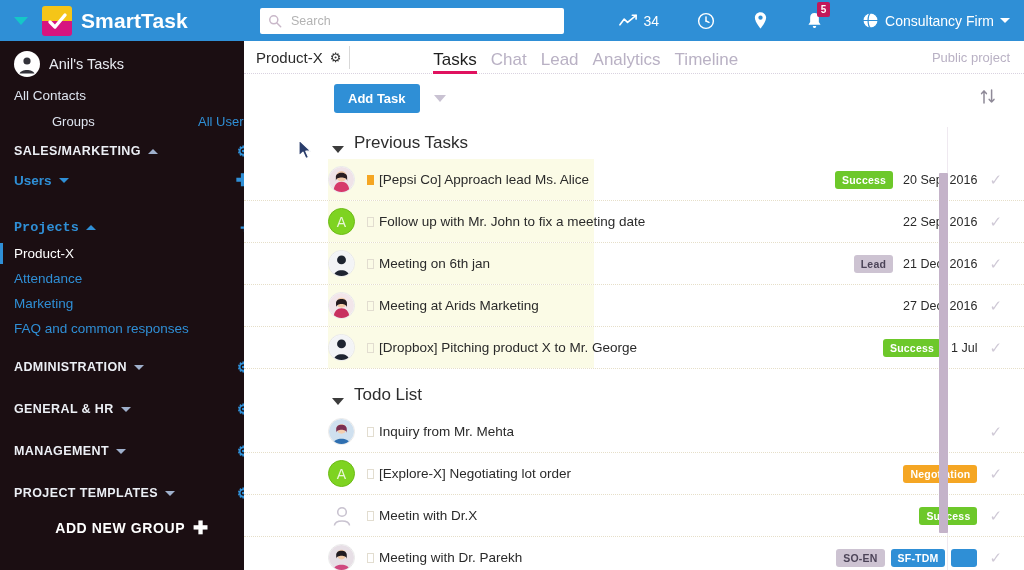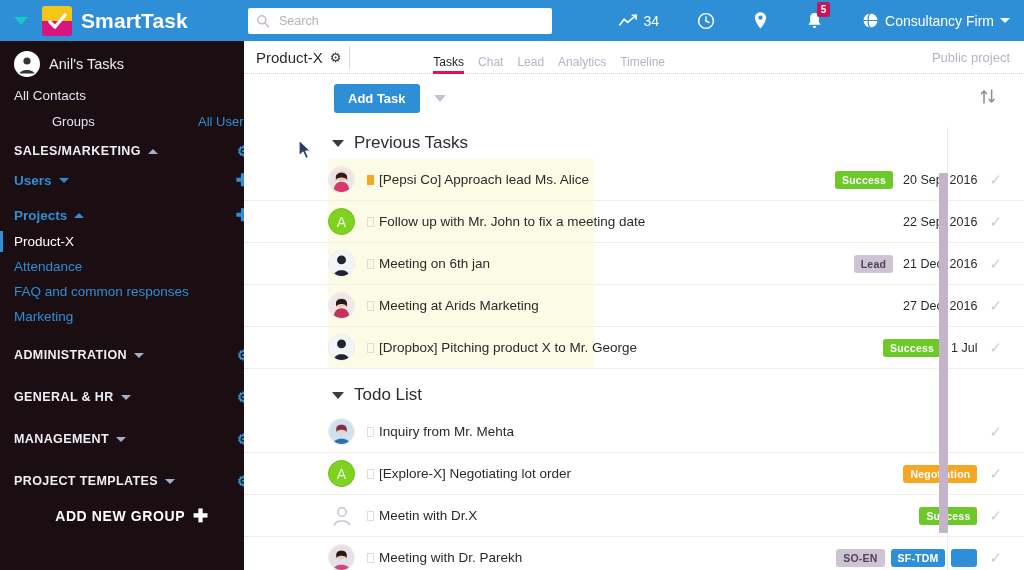--- a/index.html
+++ b/index.html
@@ -29,21 +29,21 @@
     background: linear-gradient(180deg, #f5c518 0%, #f5c518 50%, #d6157f 50%, #d6157f 100%);
     position: relative; margin-right: 9px;
     display: flex; align-items: center; justify-content: center;
   }
   .logo-badge svg { display:block; }
   .logo-text {
     color: #ffffff; font-size: 21px; font-weight: bold; letter-spacing: .1px;
   }
   .search-box {
     width: 304px; height: 26px; background: #fff; border-radius: 2px;
-    display: flex; align-items: center; padding: 0 8px; margin-left: 4px;
+    display: flex; align-items: center; padding: 0 8px; margin-left: 16px;
   }
   .search-box svg { flex: 0 0 auto; margin-right: 7px; }
   .search-box input {
     border: none; outline: none; width: 100%; font-size: 12.5px;
     color: #555; font-family: "Liberation Sans", sans-serif; background: transparent;
   }
   .search-box input::placeholder { color: #b3b3b3; }
 
   .hdr-right { display: flex; align-items: center; margin-left: auto; padding-right: 14px; gap: 12px; }
   .hdr-item {
@@ -117,21 +117,21 @@
     display:flex; align-items:center; height: 33px; padding: 0 14px 0 12px;
     border-bottom: 1px dotted #d9d2e0;
   }
   .proj-name {
     display:flex; align-items:center; font-size:15px; color:#2b2b2b;
     border-right: 1px solid #d8d8d8; padding-right: 8px; height: 23px;
   }
   .proj-gear { margin-left:7px; color:#333; font-size:13px; }
   .tabs { display:flex; align-items:flex-end; gap: 14px; margin-left: 83px; height: 33px; }
   .tab {
-    font-size: 12px; color:#b9b1c4; cursor:pointer; padding-bottom: 6px;
+    font-size: 17px; color:#b9b1c4; cursor:pointer; padding-bottom: 6px;
     position:relative; line-height: 1;
   }
   .tab.active { color:#1f1f1f; }
   .tab.active::after {
     content:""; position:absolute; left:0; right:0; bottom:0; height:3px; background:#e0125f;
   }
   .public-proj { margin-left:auto; font-size:13px; color:#b9b1c4; cursor:pointer; }
 
   .toolbar { display:flex; align-items:center; padding: 10px 28px 8px 90px; }
   .add-task-btn {
@@ -142,21 +142,21 @@
   .split-caret {
     width:0;height:0;border-left:6px solid transparent;border-right:6px solid transparent;
     border-top:7px solid #c9c2d2; margin-left: 14px; cursor:pointer;
   }
   .sort-ico { margin-left:auto; cursor:pointer; }
 
   .list-scroll {
     position:absolute; top: 86px; left:0; width: 780px; height: 443px; overflow:hidden;
   }
   .section-head {
-    display:flex; align-items:center; padding: 6px 0 6px 88px; font-size: 17px; color:#2d2d2d;
+    display:flex; align-items:flex-end; padding: 6px 0 6px 88px; font-size: 17px; color:#2d2d2d;
   }
   .section-head .tri {
     width:0;height:0;border-left:6px solid transparent;border-right:6px solid transparent;
     border-top:7px solid #3c3c3c; margin-right: 10px; cursor:pointer;
   }
   .rows { padding: 0 0 0 0; }
   .task-row {
     display:flex; align-items:center; height: 42px; padding: 0 22px 0 84px;
     border-bottom: 1px dotted #e6dfc9; position:relative;
   }
@@ -295,37 +295,37 @@
       <span class="gear gear-ico">⚙</span>
     </div>
 
 
     <div class="sb-sub blue">
       <span>Users</span>
       <span class="tri-dn"></span>
       <span class="plus">✚</span>
     </div>
 
-    <div class="sb-sub blue" style="margin-top:8px;">
+    <div class="sb-sub blue" style="margin-top:20px;font-family:Liberation Mono, monospace;">
       <span>Projects</span>
       <span class="tri-up"></span>
       <span class="plus">✚</span>
     </div>
 
     <div class="sb-proj active">
       <span>Product-X</span>
     </div>
     <div class="sb-proj">
       <span>Attendance</span>
     </div>
     <div class="sb-proj">
+      <span>Marketing</span>
+    </div>
+    <div class="sb-proj">
       <span>FAQ and common responses</span>
-    </div>
-    <div class="sb-proj">
-      <span>Marketing</span>
     </div>
 
     <div class="sb-group" style="margin-top:10px;">
       <span>ADMINISTRATION</span>
       <span class="tri-dn"></span>
       <span class="gear gear-ico">⚙</span>
     </div>
     <div class="sb-group" style="margin-top:10px;">
       <span>GENERAL &amp; HR</span>
       <span class="tri-dn"></span>

